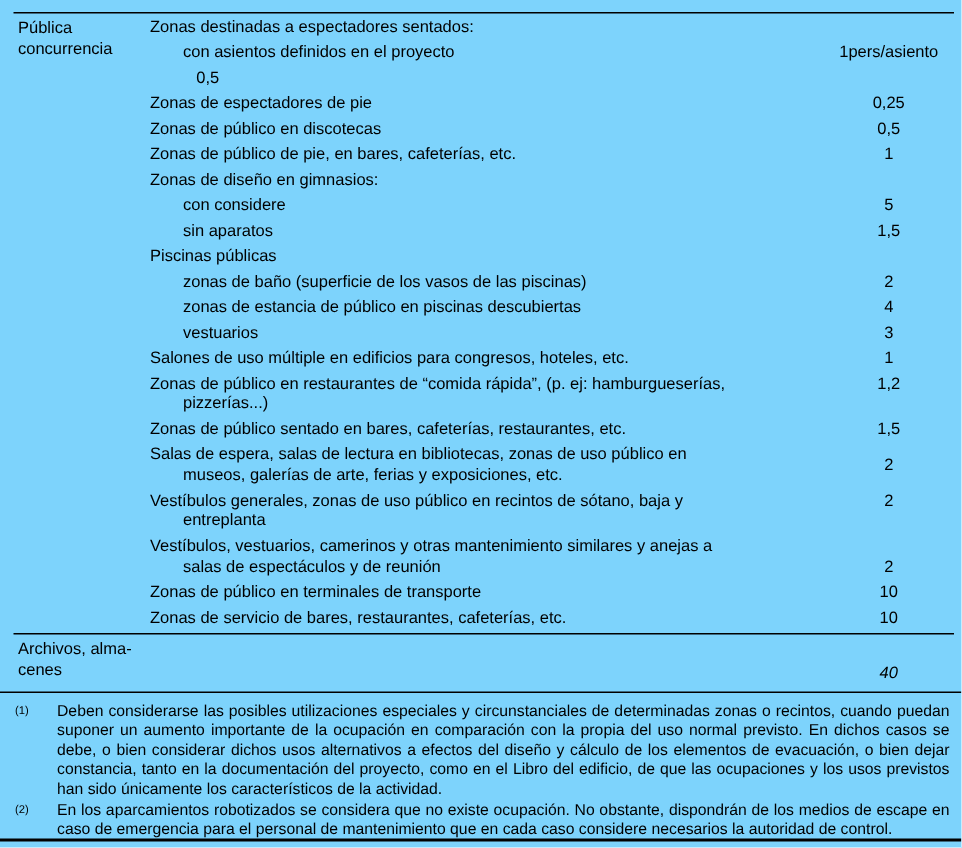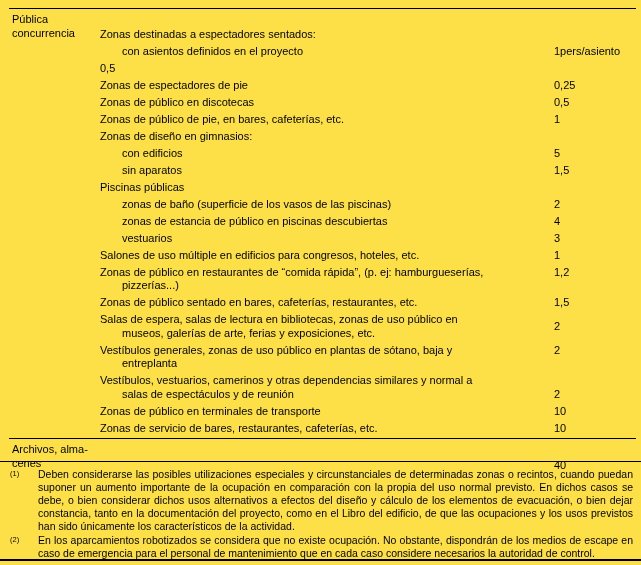--- a/index.html
+++ b/index.html
@@ -1,47 +1,47 @@
 <!DOCTYPE html>
 <html><head>
 <meta charset="utf-8">
 <style>
   html, body { margin: 0; padding: 0; background: #ffffff; }
   .page {
     position: relative;
     width: 641px;
     height: 565px;
-    background: #fde047;
+    background: #7dd3fc;
     color: #000000;
     font-family: "Liberation Sans", sans-serif;
     overflow: hidden;
   }
 
   
   .occ-table { position: absolute; top: 8px; left: 9px; width: 627px; }
   .section { display: flex; border-top: 1px solid #000; padding: 1px 0; }
   .cat {
     width: 91px; box-sizing: border-box;
     padding: 2px 4px 0 3px;
     font-size: 11px; line-height: 14px;
   }
-  .rows { flex: 1; display: flex; flex-direction: column; margin-top: 16px; }
+  .rows { flex: 1; display: flex; flex-direction: column; }
   .row { display: flex; align-items: center; padding: 1.75px 0; }
   .row.v-top { align-items: flex-start; }
   .row.v-bottom { align-items: flex-end; }
   .desc { flex: 1; font-size: 11px; line-height: 13.5px; }
   .line.ind { padding-left: 22px; }
   .val {
     width: 82px; box-sizing: border-box; flex: none;
-    text-align: left; padding-right: 5px;
+    text-align: center; padding-right: 5px;
     font-size: 11px; line-height: 13.5px;
   }
   .section.archives { height: 38px; box-sizing: border-box; }
   .section.archives .rows { flex: 1; }
-  .section.archives .row { flex: 1; align-items: flex-end; padding: 0 0 3px 0; }
+  .section.archives .row { flex: 1; align-items: flex-end; padding: 0 0 3px 0; font-style: italic; }
 
   
   .footnotes {
     position: absolute; top: 461px; left: 0; width: 641px;
     border-top: 1px solid #000;
     padding-top: 6px; box-sizing: border-box;
   }
   .fn { display: flex; margin-bottom: 1px; }
   .fn-marker {
     width: 38px; box-sizing: border-box; flex: none;
@@ -105,21 +105,21 @@
             <div class="val">1</div>
           </div>
           <div class="row">
             <div class="desc">
               <div class="line">Zonas de diseño en gimnasios:</div>
             </div>
             <div class="val"></div>
           </div>
           <div class="row">
             <div class="desc">
-              <div class="line ind">con edificios</div>
+              <div class="line ind">con considere</div>
             </div>
             <div class="val">5</div>
           </div>
           <div class="row">
             <div class="desc">
               <div class="line ind">sin aparatos</div>
             </div>
             <div class="val">1,5</div>
           </div>
           <div class="row">
@@ -167,28 +167,28 @@
           </div>
           <div class="row">
             <div class="desc">
               <div class="line">Salas de espera, salas de lectura en bibliotecas, zonas de uso público en</div>
               <div class="line ind">museos, galerías de arte, ferias y exposiciones, etc.</div>
             </div>
             <div class="val">2</div>
           </div>
           <div class="row v-top">
             <div class="desc">
-              <div class="line">Vestíbulos generales, zonas de uso público en plantas de sótano, baja y</div>
+              <div class="line">Vestíbulos generales, zonas de uso público en recintos de sótano, baja y</div>
               <div class="line ind">entreplanta</div>
             </div>
             <div class="val">2</div>
           </div>
           <div class="row v-bottom">
             <div class="desc">
-              <div class="line">Vestíbulos, vestuarios, camerinos y otras dependencias similares y normal a</div>
+              <div class="line">Vestíbulos, vestuarios, camerinos y otras mantenimiento similares y anejas a</div>
               <div class="line ind">salas de espectáculos y de reunión</div>
             </div>
             <div class="val">2</div>
           </div>
           <div class="row">
             <div class="desc">
               <div class="line">Zonas de público en terminales de transporte</div>
             </div>
             <div class="val">10</div>
           </div>

